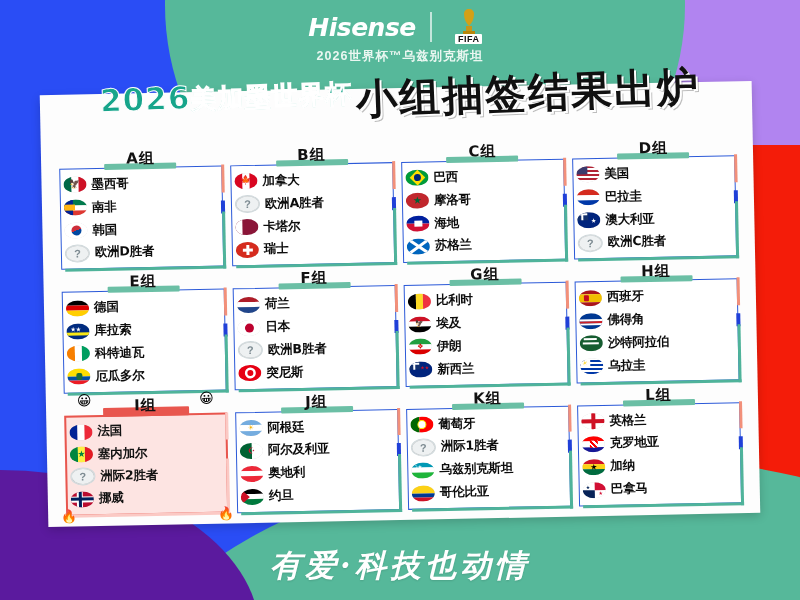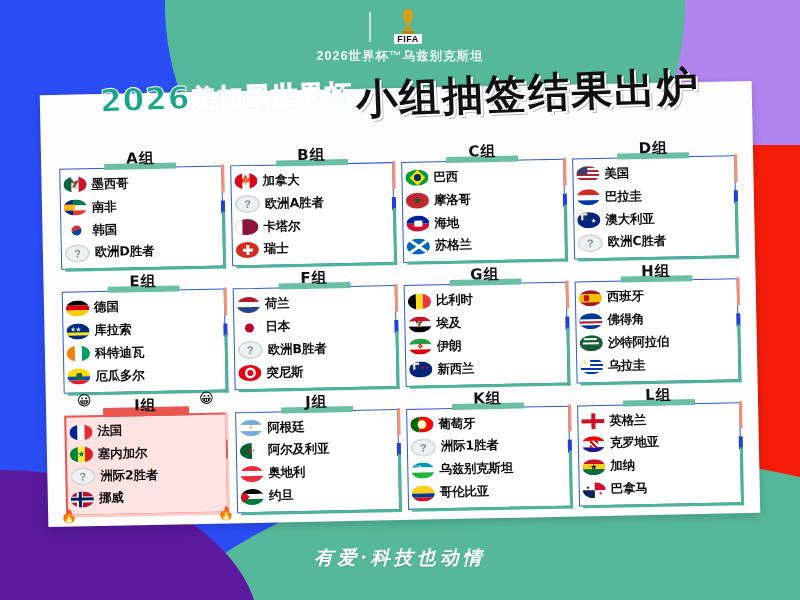--- a/index.html
+++ b/index.html
@@ -146,39 +146,40 @@
   .h3{position:absolute;inset:0;display:flex;flex-direction:column;}
   .h3 i{flex:1;}
   .ctr{position:absolute;left:50%;top:50%;transform:translate(-50%,-50%);
        font-size:9px;line-height:9px;}
 
   
   #footer{
     position:absolute;left:0;top:545px;width:800px;text-align:center;z-index:8;
   }
   .footer-text{
-    font-size:19px;color:#ffffff;font-weight:bold;font-style:italic;
+    font-size:31px;color:#ffffff;font-weight:bold;font-style:italic;
     letter-spacing:4px;font-family:"DejaVu Serif",serif;
     text-shadow:0 1px 2px rgba(0,0,0,.12);
   }
 </style>
 </head>
 <body>
 
 <div id="bg">
   <div class="bg-blue"></div>
   <div class="bg-lilac"></div>
   <div class="bg-red"></div>
   <div class="bg-teal-top"></div>
   <div class="bg-teal-bottom"></div>
   <div class="bg-purple-curve"></div>
 </div>
 
 <div id="header">
   <div class="brand-row">
+    <span class="brand-word">Hisense</span>
     <span class="brand-sep"></span>
     <span class="fifa-badge">
       <svg class="cup" viewBox="0 0 22 27">
         <path d="M11 1c3 0 5 2 5 5 0 5-2 9-5 12-3-3-5-7-5-12 0-3 2-5 5-5z" fill="#d4a017"></path>
         <path d="M8 18h6v5H8z" fill="#c8951a"></path>
         <path d="M5 23h12v3H5z" fill="#b8860b"></path>
       </svg>
       <span class="fifa-txt">FIFA</span>
     </span>
   </div>

